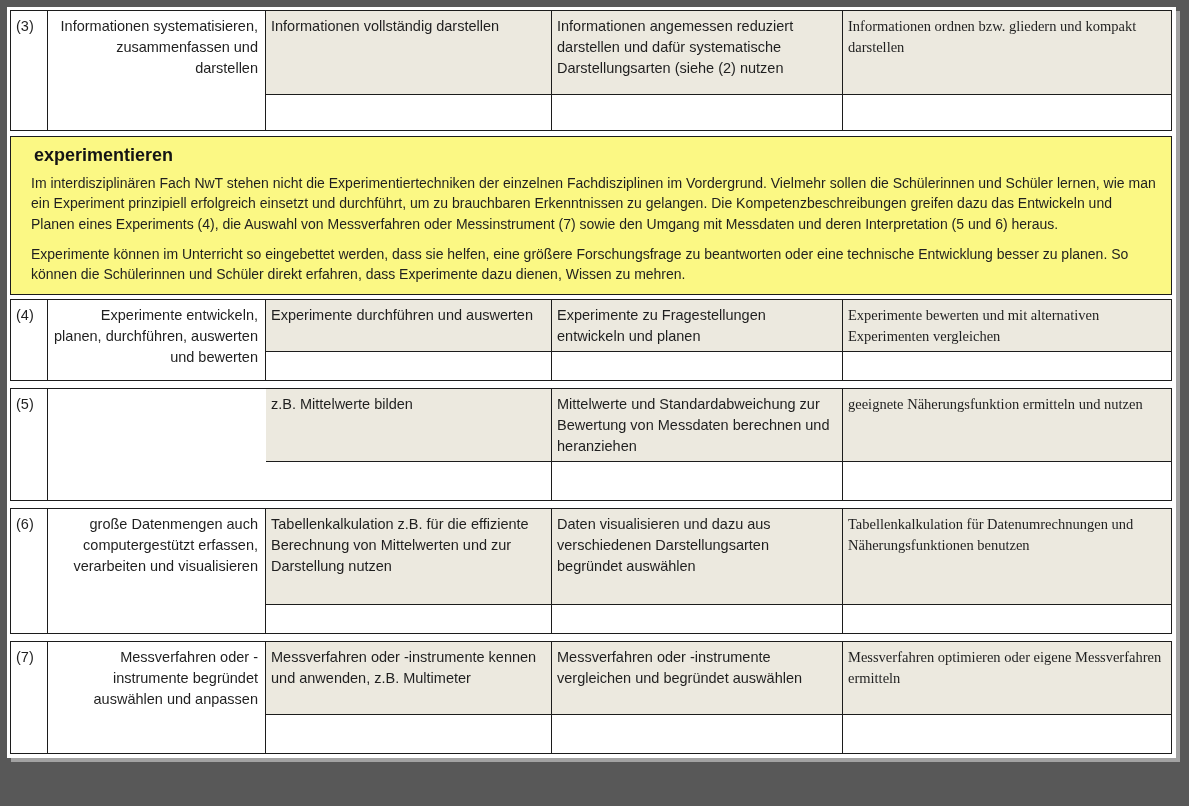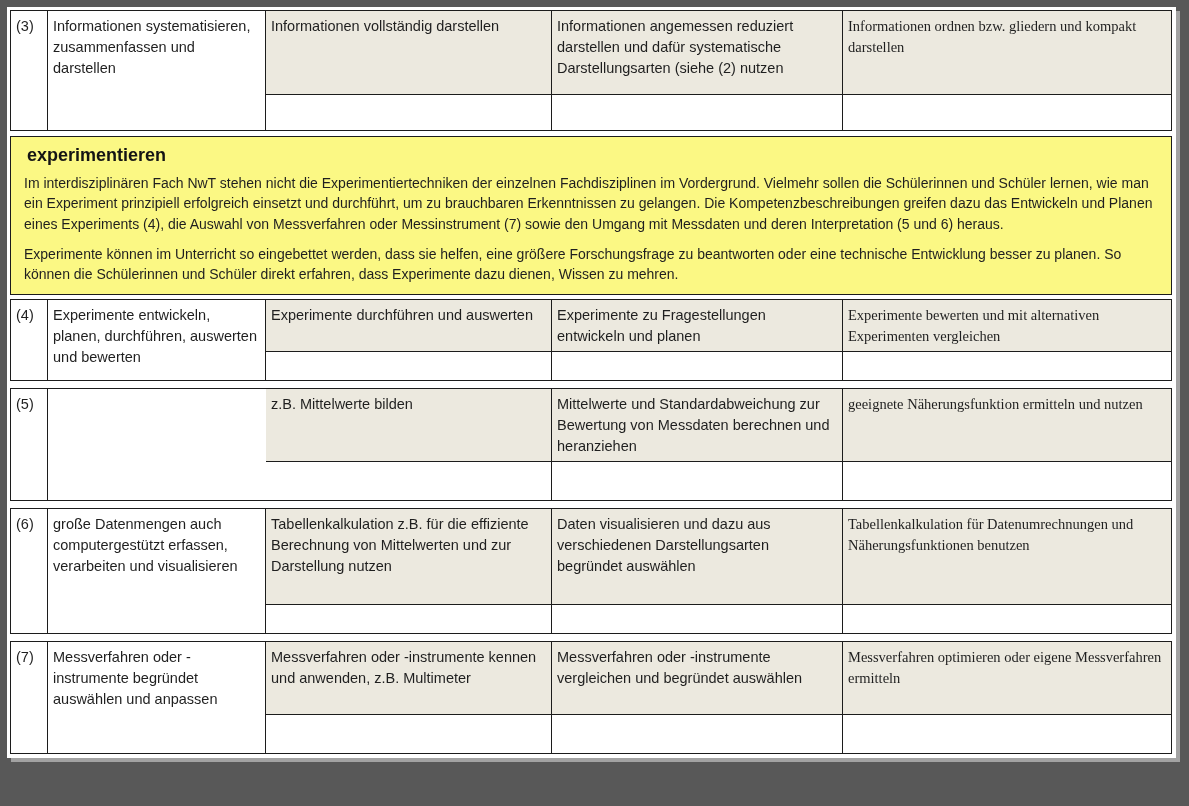--- a/index.html
+++ b/index.html
@@ -31,31 +31,31 @@
   .r7{grid-template-rows:minmax(73px,auto) minmax(38px,auto);}
   .cell{
     box-sizing:border-box;
     border-right:1px solid #1c1c1c;
     padding:5px 7px 4px 5px;
     font-size:14.5px;
     line-height:1.44;
     color:#1f1f1f;
   }
   .num{grid-column:1;grid-row:1/3;}
-  .desc{grid-column:2;grid-row:1/3;}
+  .desc{grid-column:2;grid-row:1/3;text-align:right;}
   .lvl{grid-row:1;background:#ece9df;border-bottom:1px solid #1c1c1c;}
   .c3{grid-column:3;}
   .c4{grid-column:4;}
   .c5{grid-column:5;border-right:none;font-family:Liberation Serif, serif;}
   .blank{grid-row:2;background:#ffffff;}
   
   .highlight{
     border:1.5px solid #1c1c1c;
     background:#fbf884;
-    padding:6px 12px 8px 13px;
+    padding:6px 12px 8px 20px;
     margin-bottom:4px;
     box-sizing:border-box;
   }
   .h-title{
     font-size:18px;
     font-weight:bold;
     color:#141414;
     margin:2px 0 7px 3px;
   }
   .h-para{

